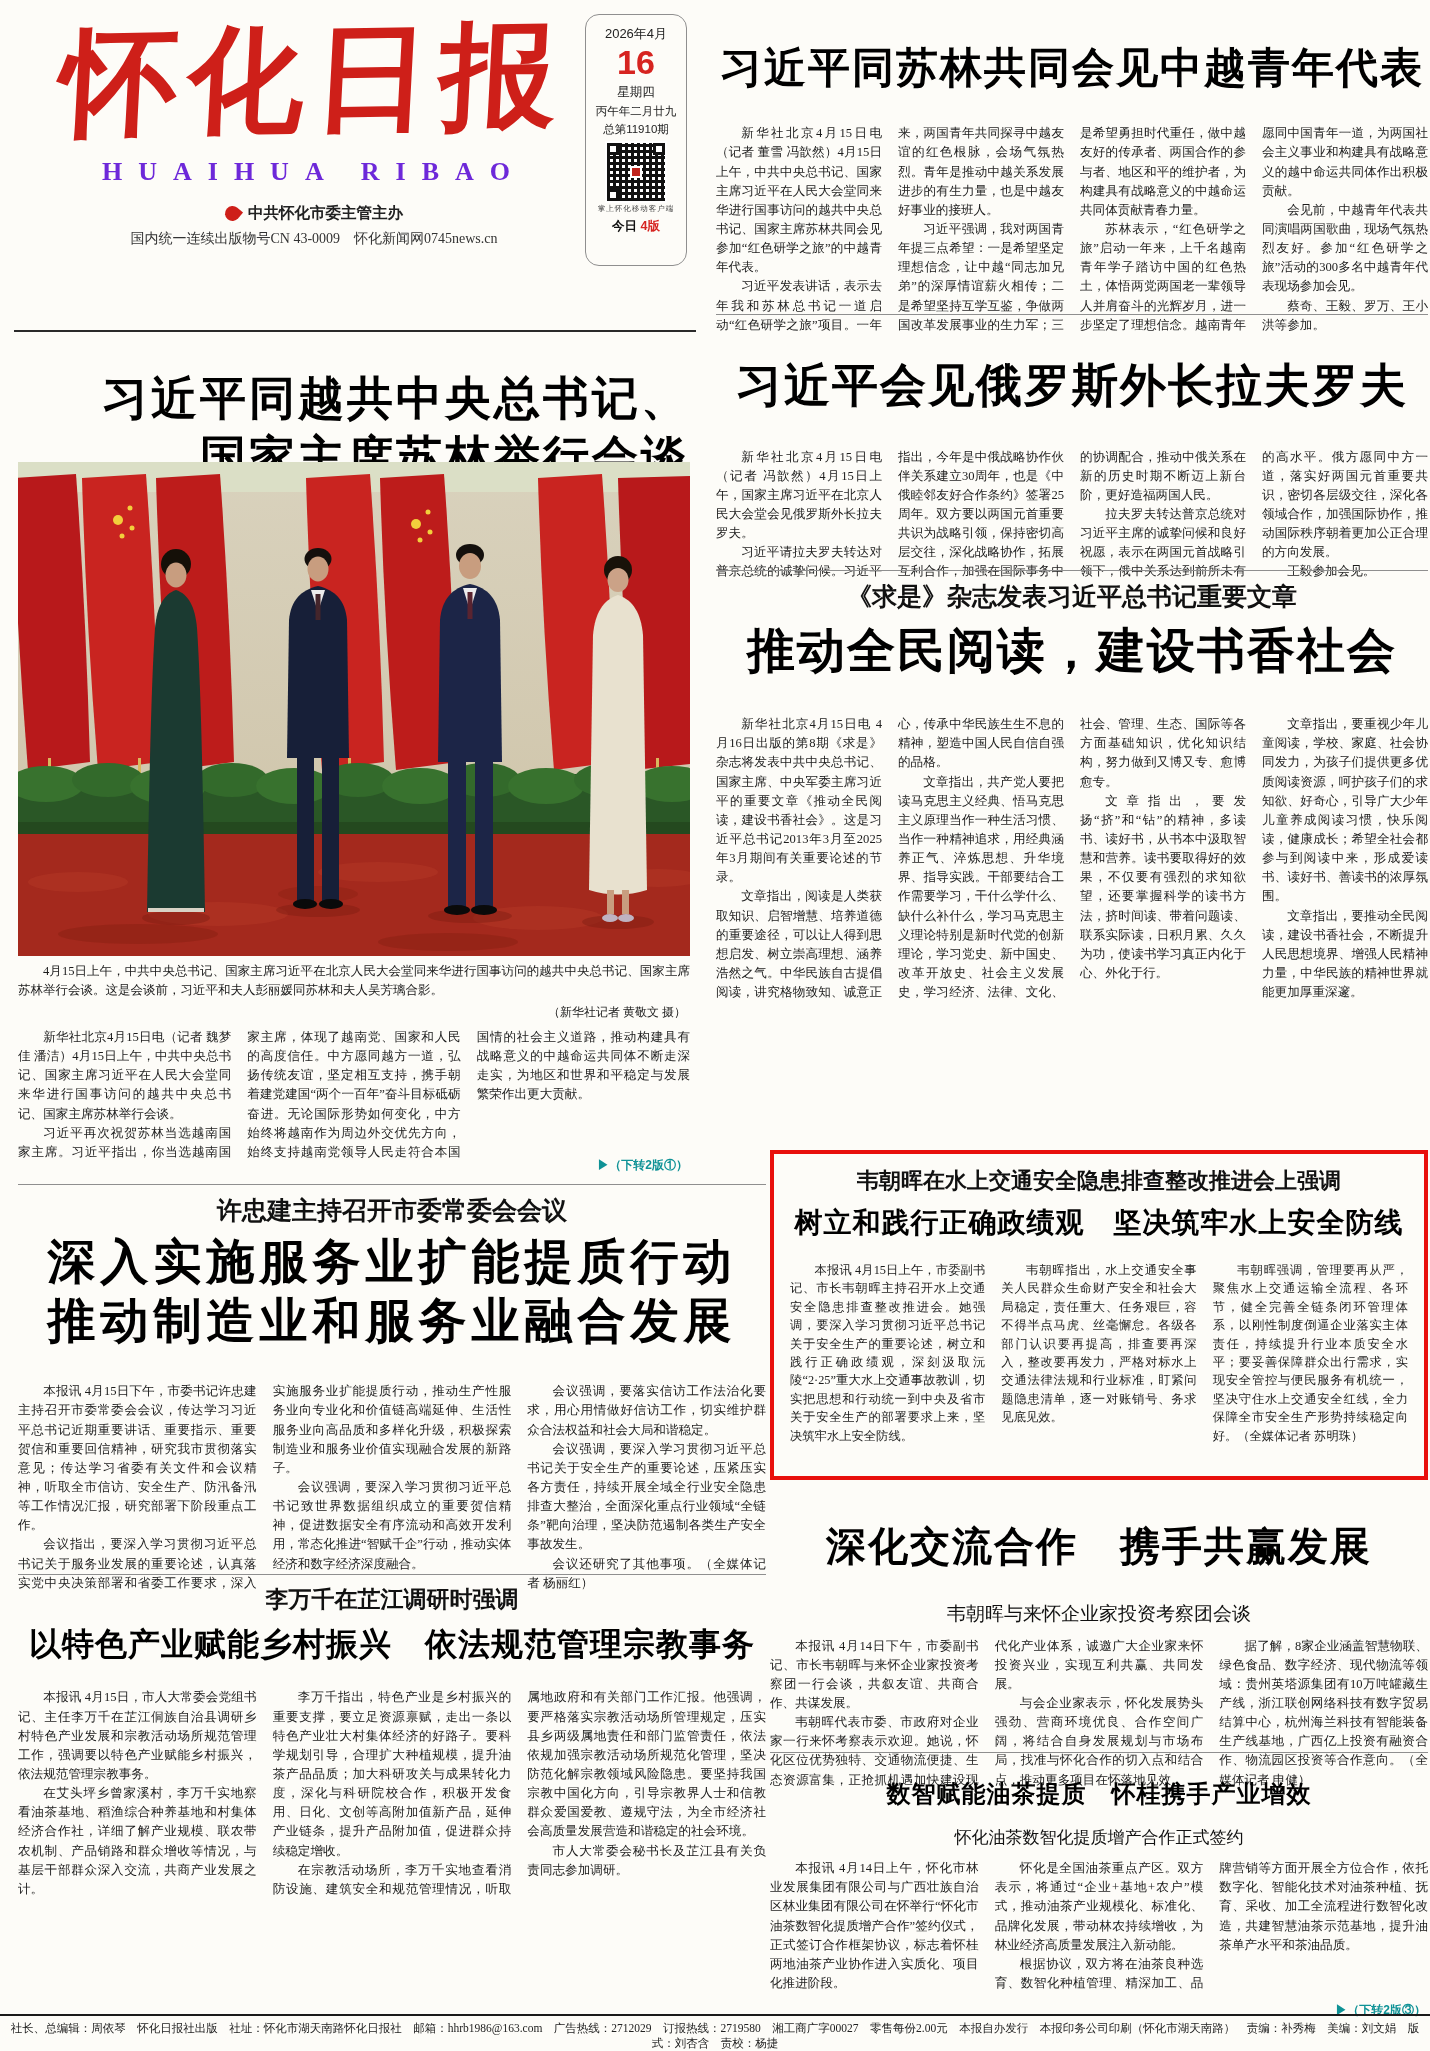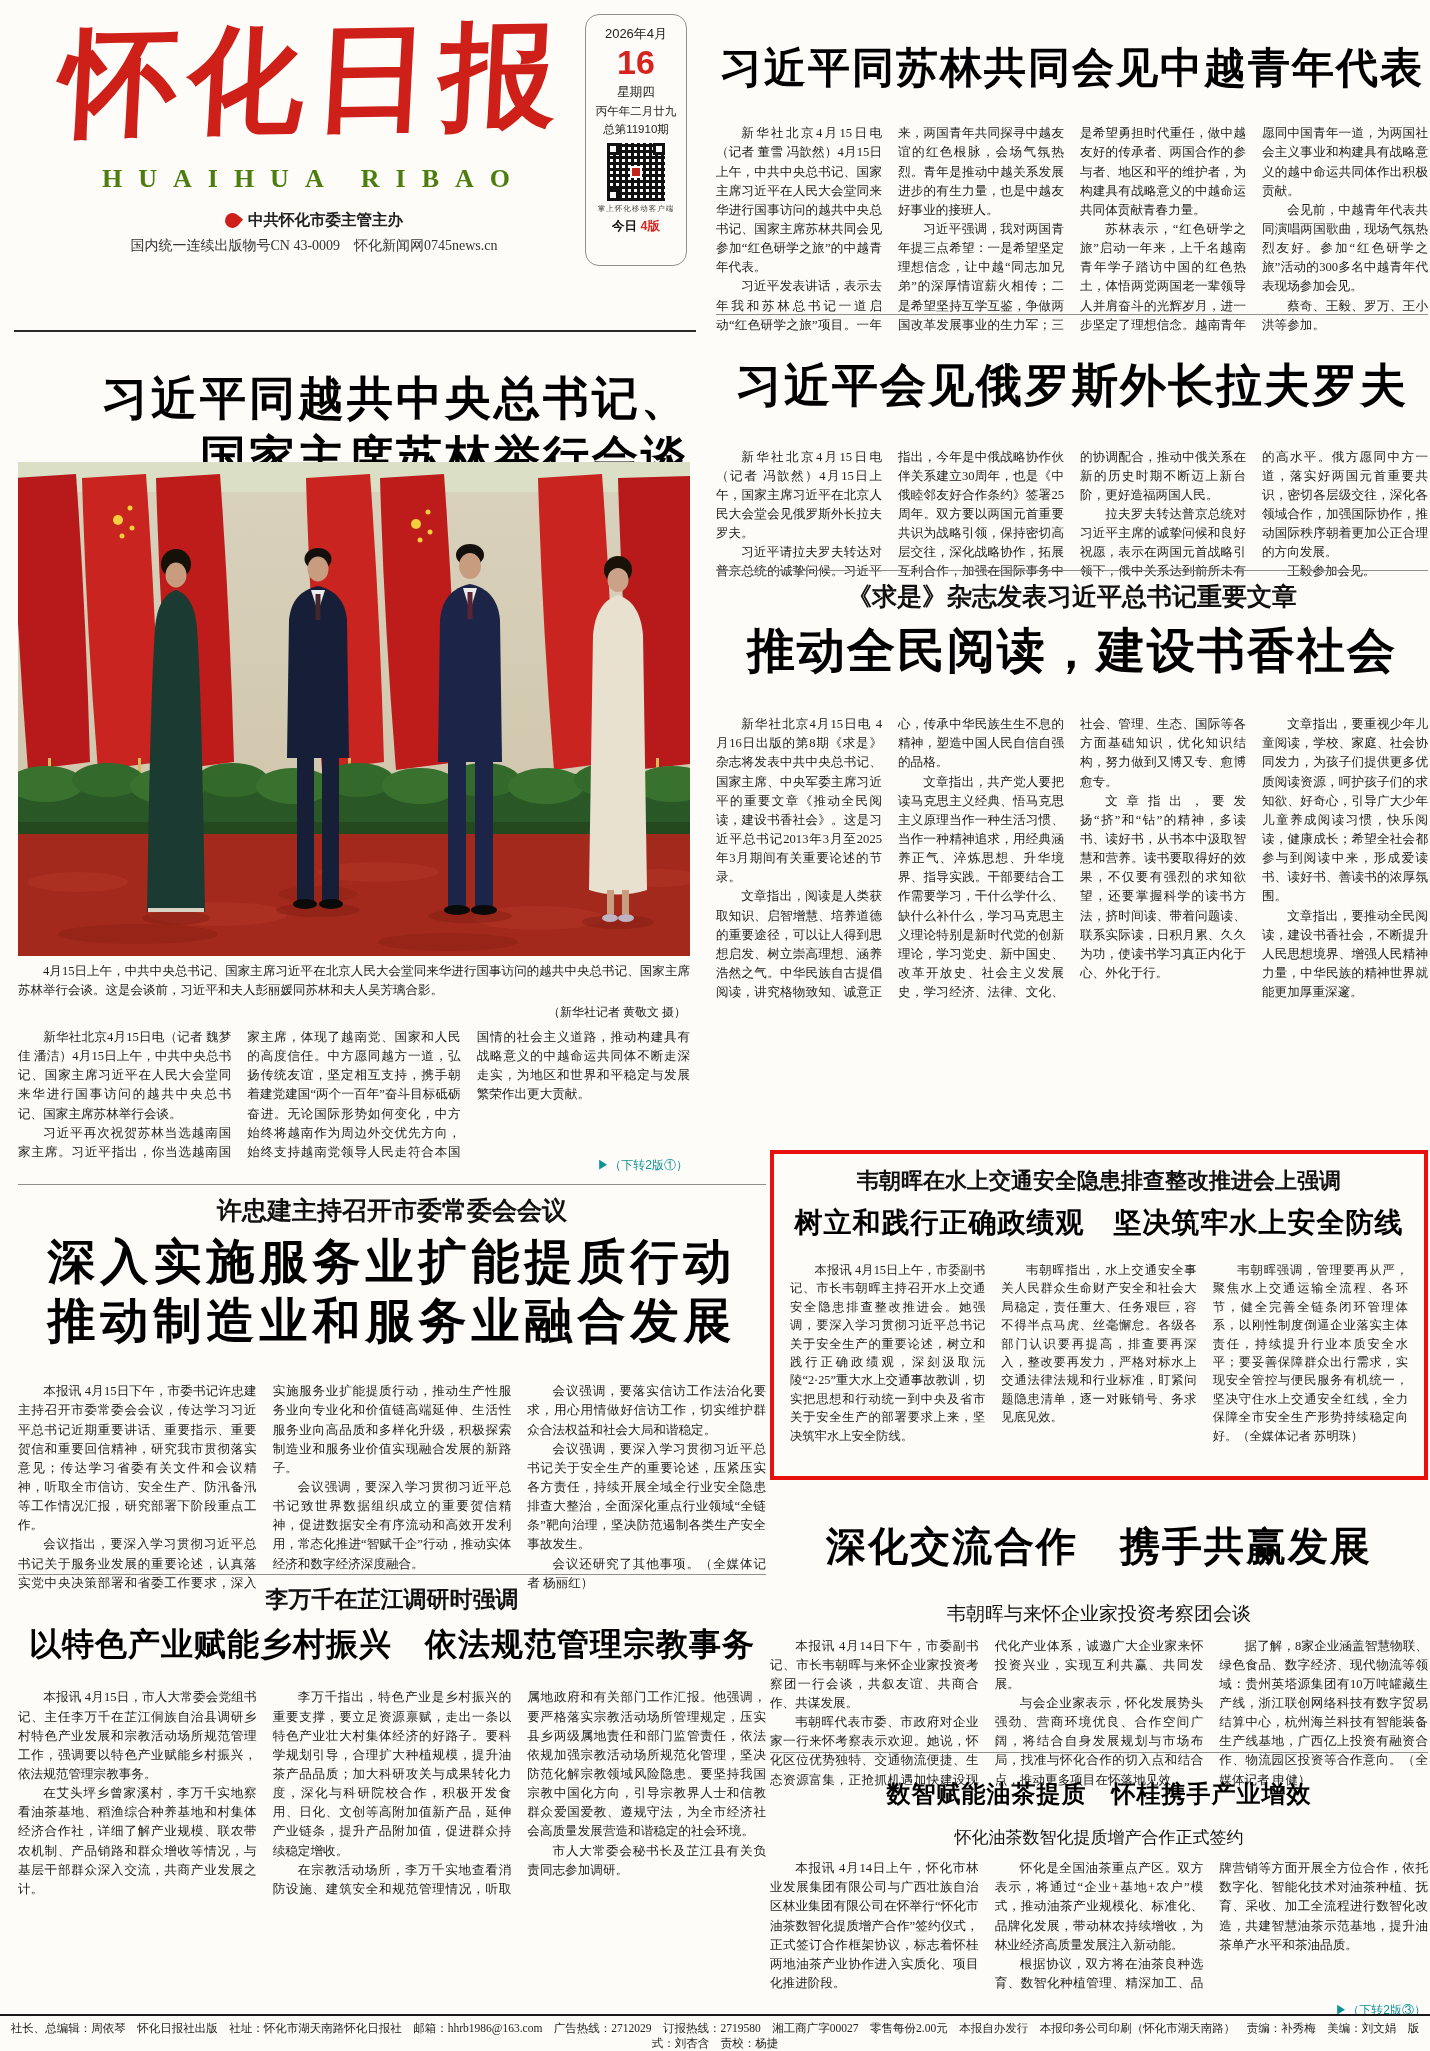--- a/index.html
+++ b/index.html
@@ -3,22 +3,22 @@
 <meta charset="utf-8">
 <style>
   html,body{margin:0;padding:0;background:#e8e6e0;}
   .page{position:relative;width:1430px;height:2051px;background:#fdfcf8;margin:0 auto;
         font-family:"Liberation Serif",serif;color:#1b1b1b;overflow:hidden;}
   
   .masthead{position:absolute;left:14px;top:6px;width:600px;text-align:center;}
   .brand{font-family:"DejaVu Serif",serif;font-weight:700;color:#ce1f19;
          font-size:116px;line-height:1.25;letter-spacing:10px;
          transform:skewX(-4deg) rotate(-1deg);}
-  .brand-en{margin-top:13px;font-family:"Liberation Serif",serif;font-weight:700;
-            color:#4d7c0f;font-size:26px;letter-spacing:16px;}
+  .brand-en{margin-top:6px;font-family:"Liberation Serif",serif;font-weight:700;
+            color:#6d28d9;font-size:26px;letter-spacing:16px;}
   .org-row{margin-top:16px;font-family:"Liberation Sans",sans-serif;font-weight:700;
            font-size:15.5px;color:#222;display:flex;align-items:center;justify-content:center;gap:8px;}
   .swoosh{display:inline-block;width:15px;height:15px;background:#ce1f19;
           border-radius:65% 0 65% 65%;transform:rotate(40deg);}
   .pub-row{margin-top:6px;font-size:14px;color:#333;}
   .rule-mast{position:absolute;left:14px;top:330px;width:682px;border-top:2px solid #2a2a2a;}
   
   .datebox{position:absolute;left:585px;top:14px;width:102px;height:252px;
            border:1.5px solid #8f8f8f;border-radius:14px;text-align:center;
            font-family:"Liberation Sans",sans-serif;padding-top:10px;box-sizing:border-box;}
@@ -36,21 +36,21 @@
   .qr .logo{left:23px;top:23px;width:12px;height:12px;background:#c0241d;border:2px solid #fff;}
   .db-qrcap{font-size:7.5px;color:#444;margin-top:3px;letter-spacing:1px;}
   .db-today{margin-top:4px;font-size:12.5px;color:#111;font-weight:700;}
   .db-today .red{color:#d62420;}
   
   .h-sans{font-family:"Liberation Sans",sans-serif;font-weight:900;color:#000;}
   .h-serif{font-family:"Liberation Serif",serif;font-weight:900;color:#000;}
   .kicker{font-family:"Liberation Sans",sans-serif;font-weight:600;color:#111;text-align:center;}
   .cols{column-gap:16px;text-align:justify;overflow:hidden;position:relative;}
   .cols p{margin:0;text-indent:2em;font-size:12.6px;line-height:1.52;color:#1c1c1c;}
-  .jump{position:absolute;right:2px;bottom:0;font-size:12px;color:#0f9296;font-weight:400;
+  .jump{position:absolute;right:2px;bottom:0;font-size:12px;color:#0f9296;font-weight:700;
         font-family:"Liberation Sans",sans-serif;background:#fdfcf8;padding-left:4px;}
   .divider{position:absolute;border-top:1px solid #8f8f8f;}
   
   #youth{position:absolute;left:716px;top:12px;width:712px;}
   #youth .headline{font-size:42px;letter-spacing:2px;white-space:nowrap;text-align:center;}
   #youth .cols{margin-top:14px;height:214px;columns:4;}
   #rule-r1{left:716px;top:314px;width:712px;}
   #lavrov{position:absolute;left:716px;top:324px;width:712px;}
   #lavrov .headline{font-size:46px;letter-spacing:2px;text-align:center;}
   #lavrov .cols{margin-top:16px;height:164px;columns:4;}

